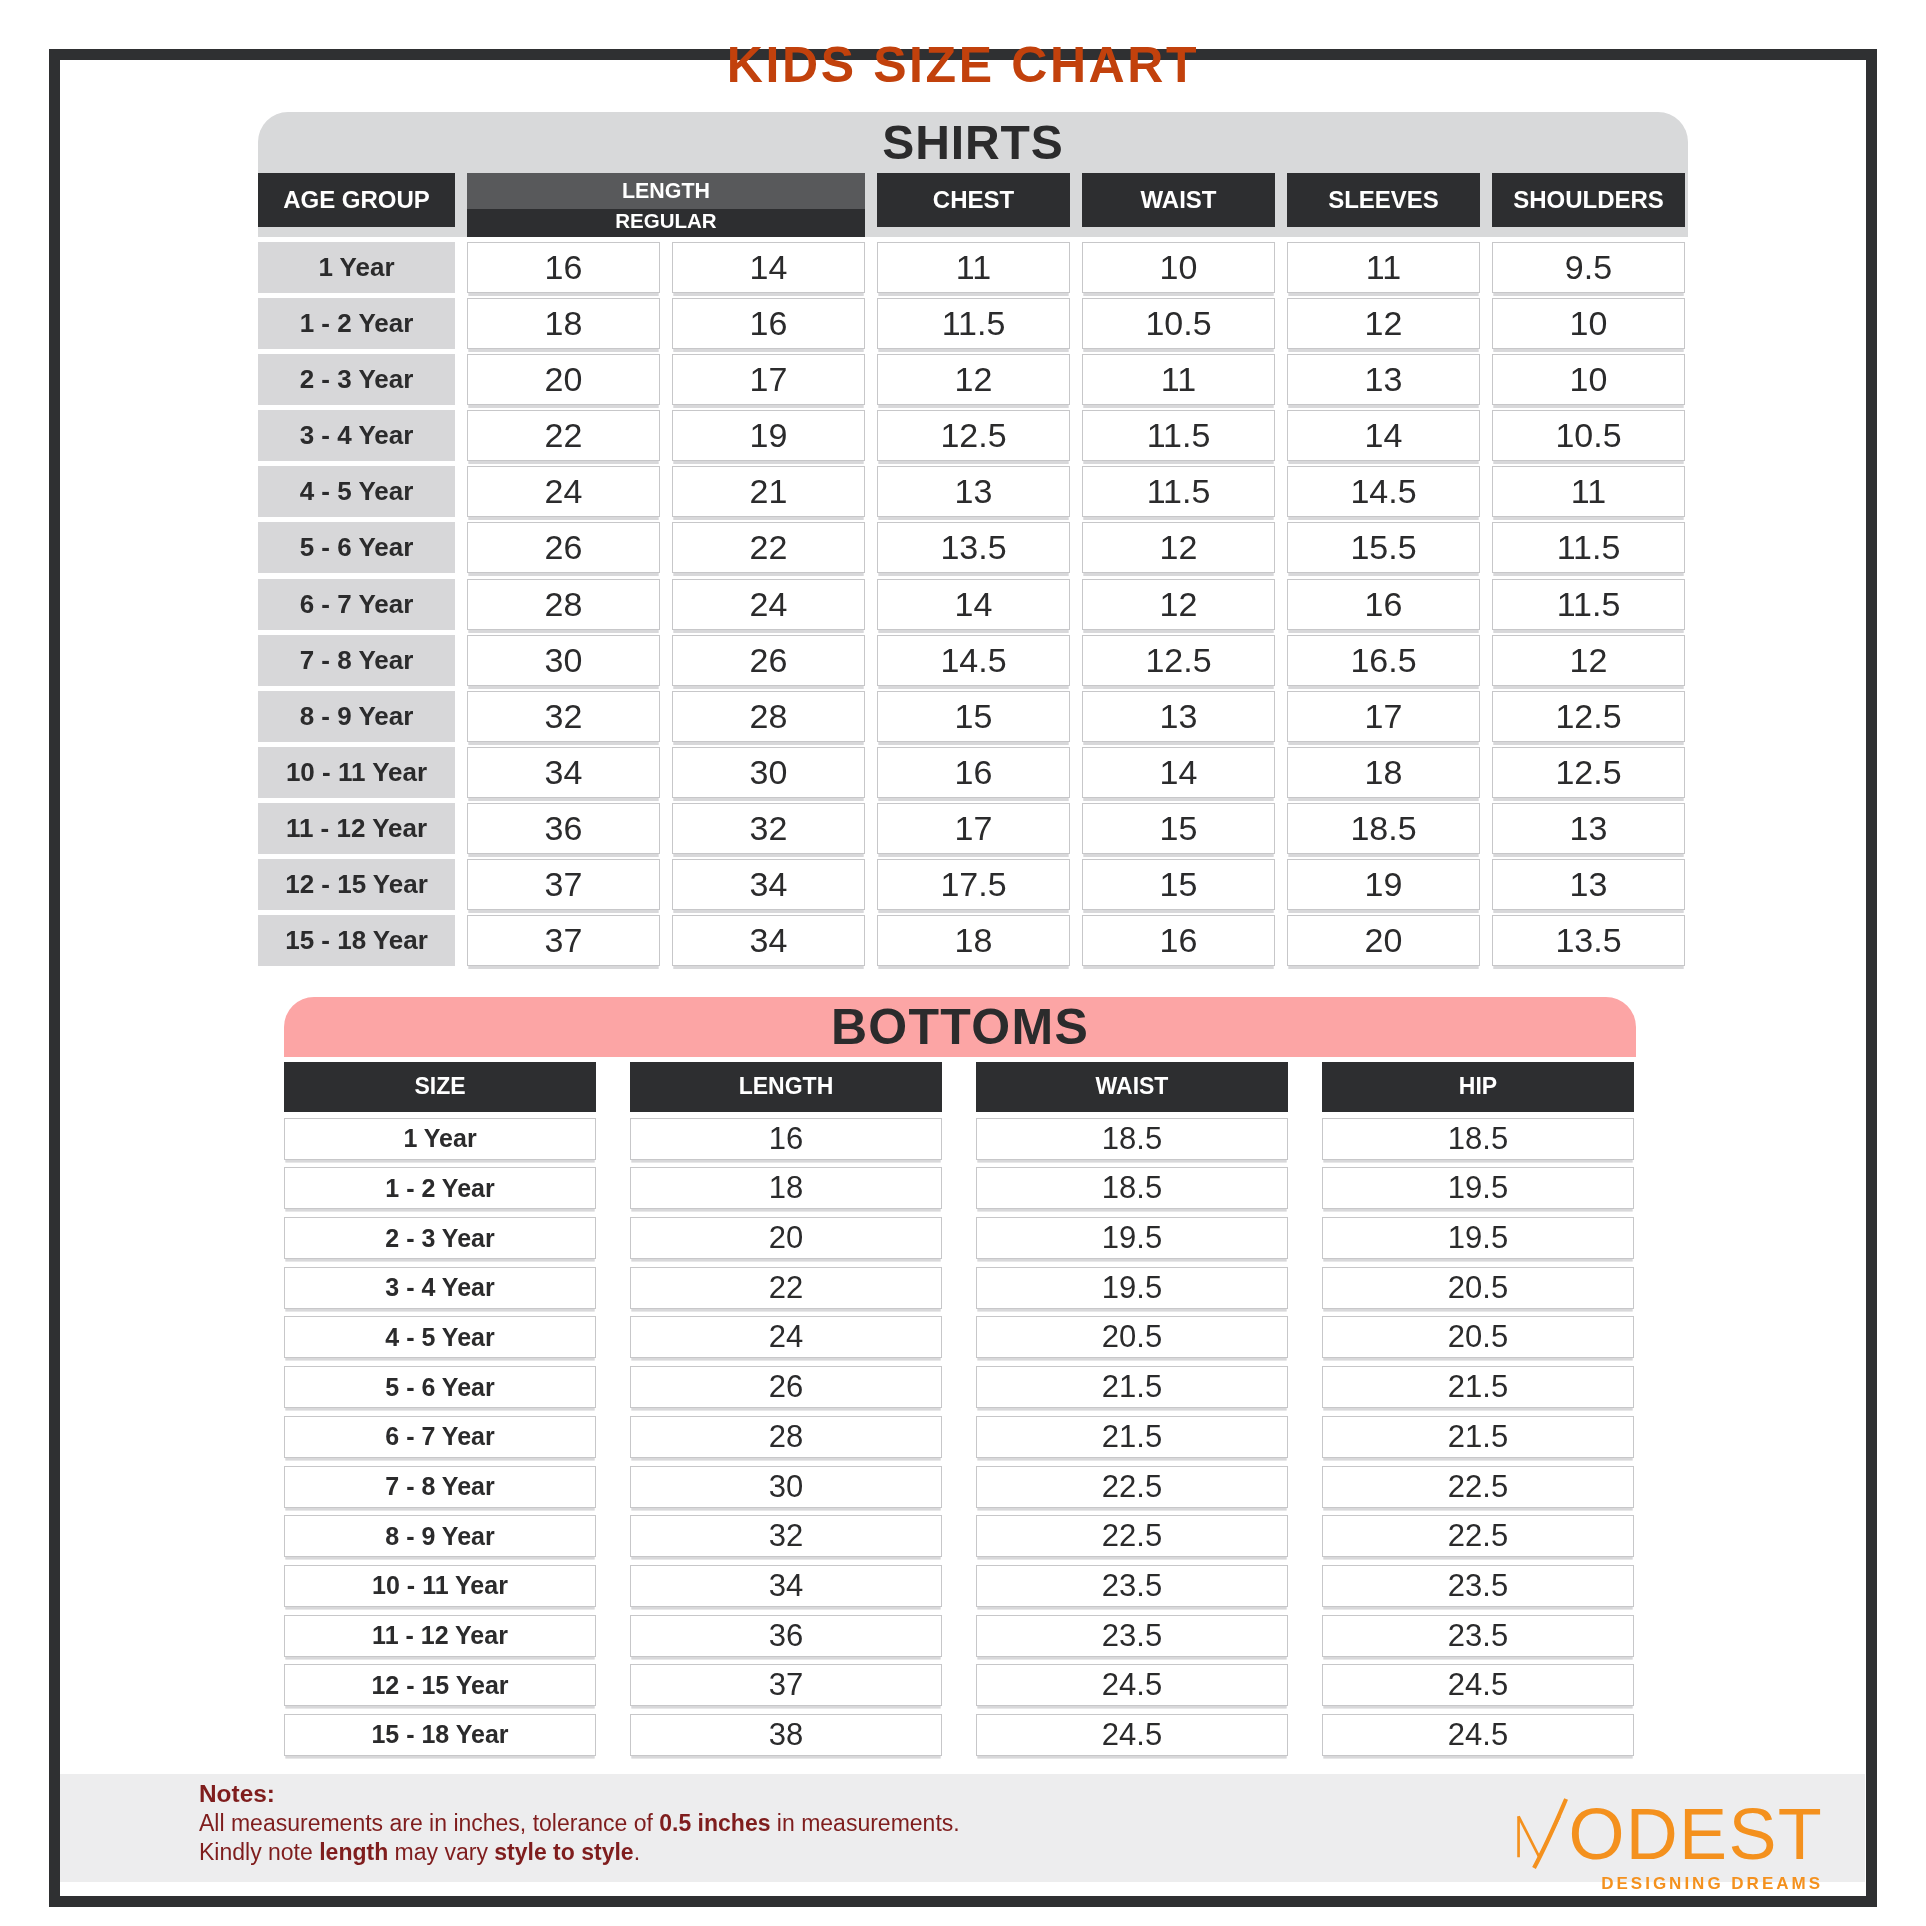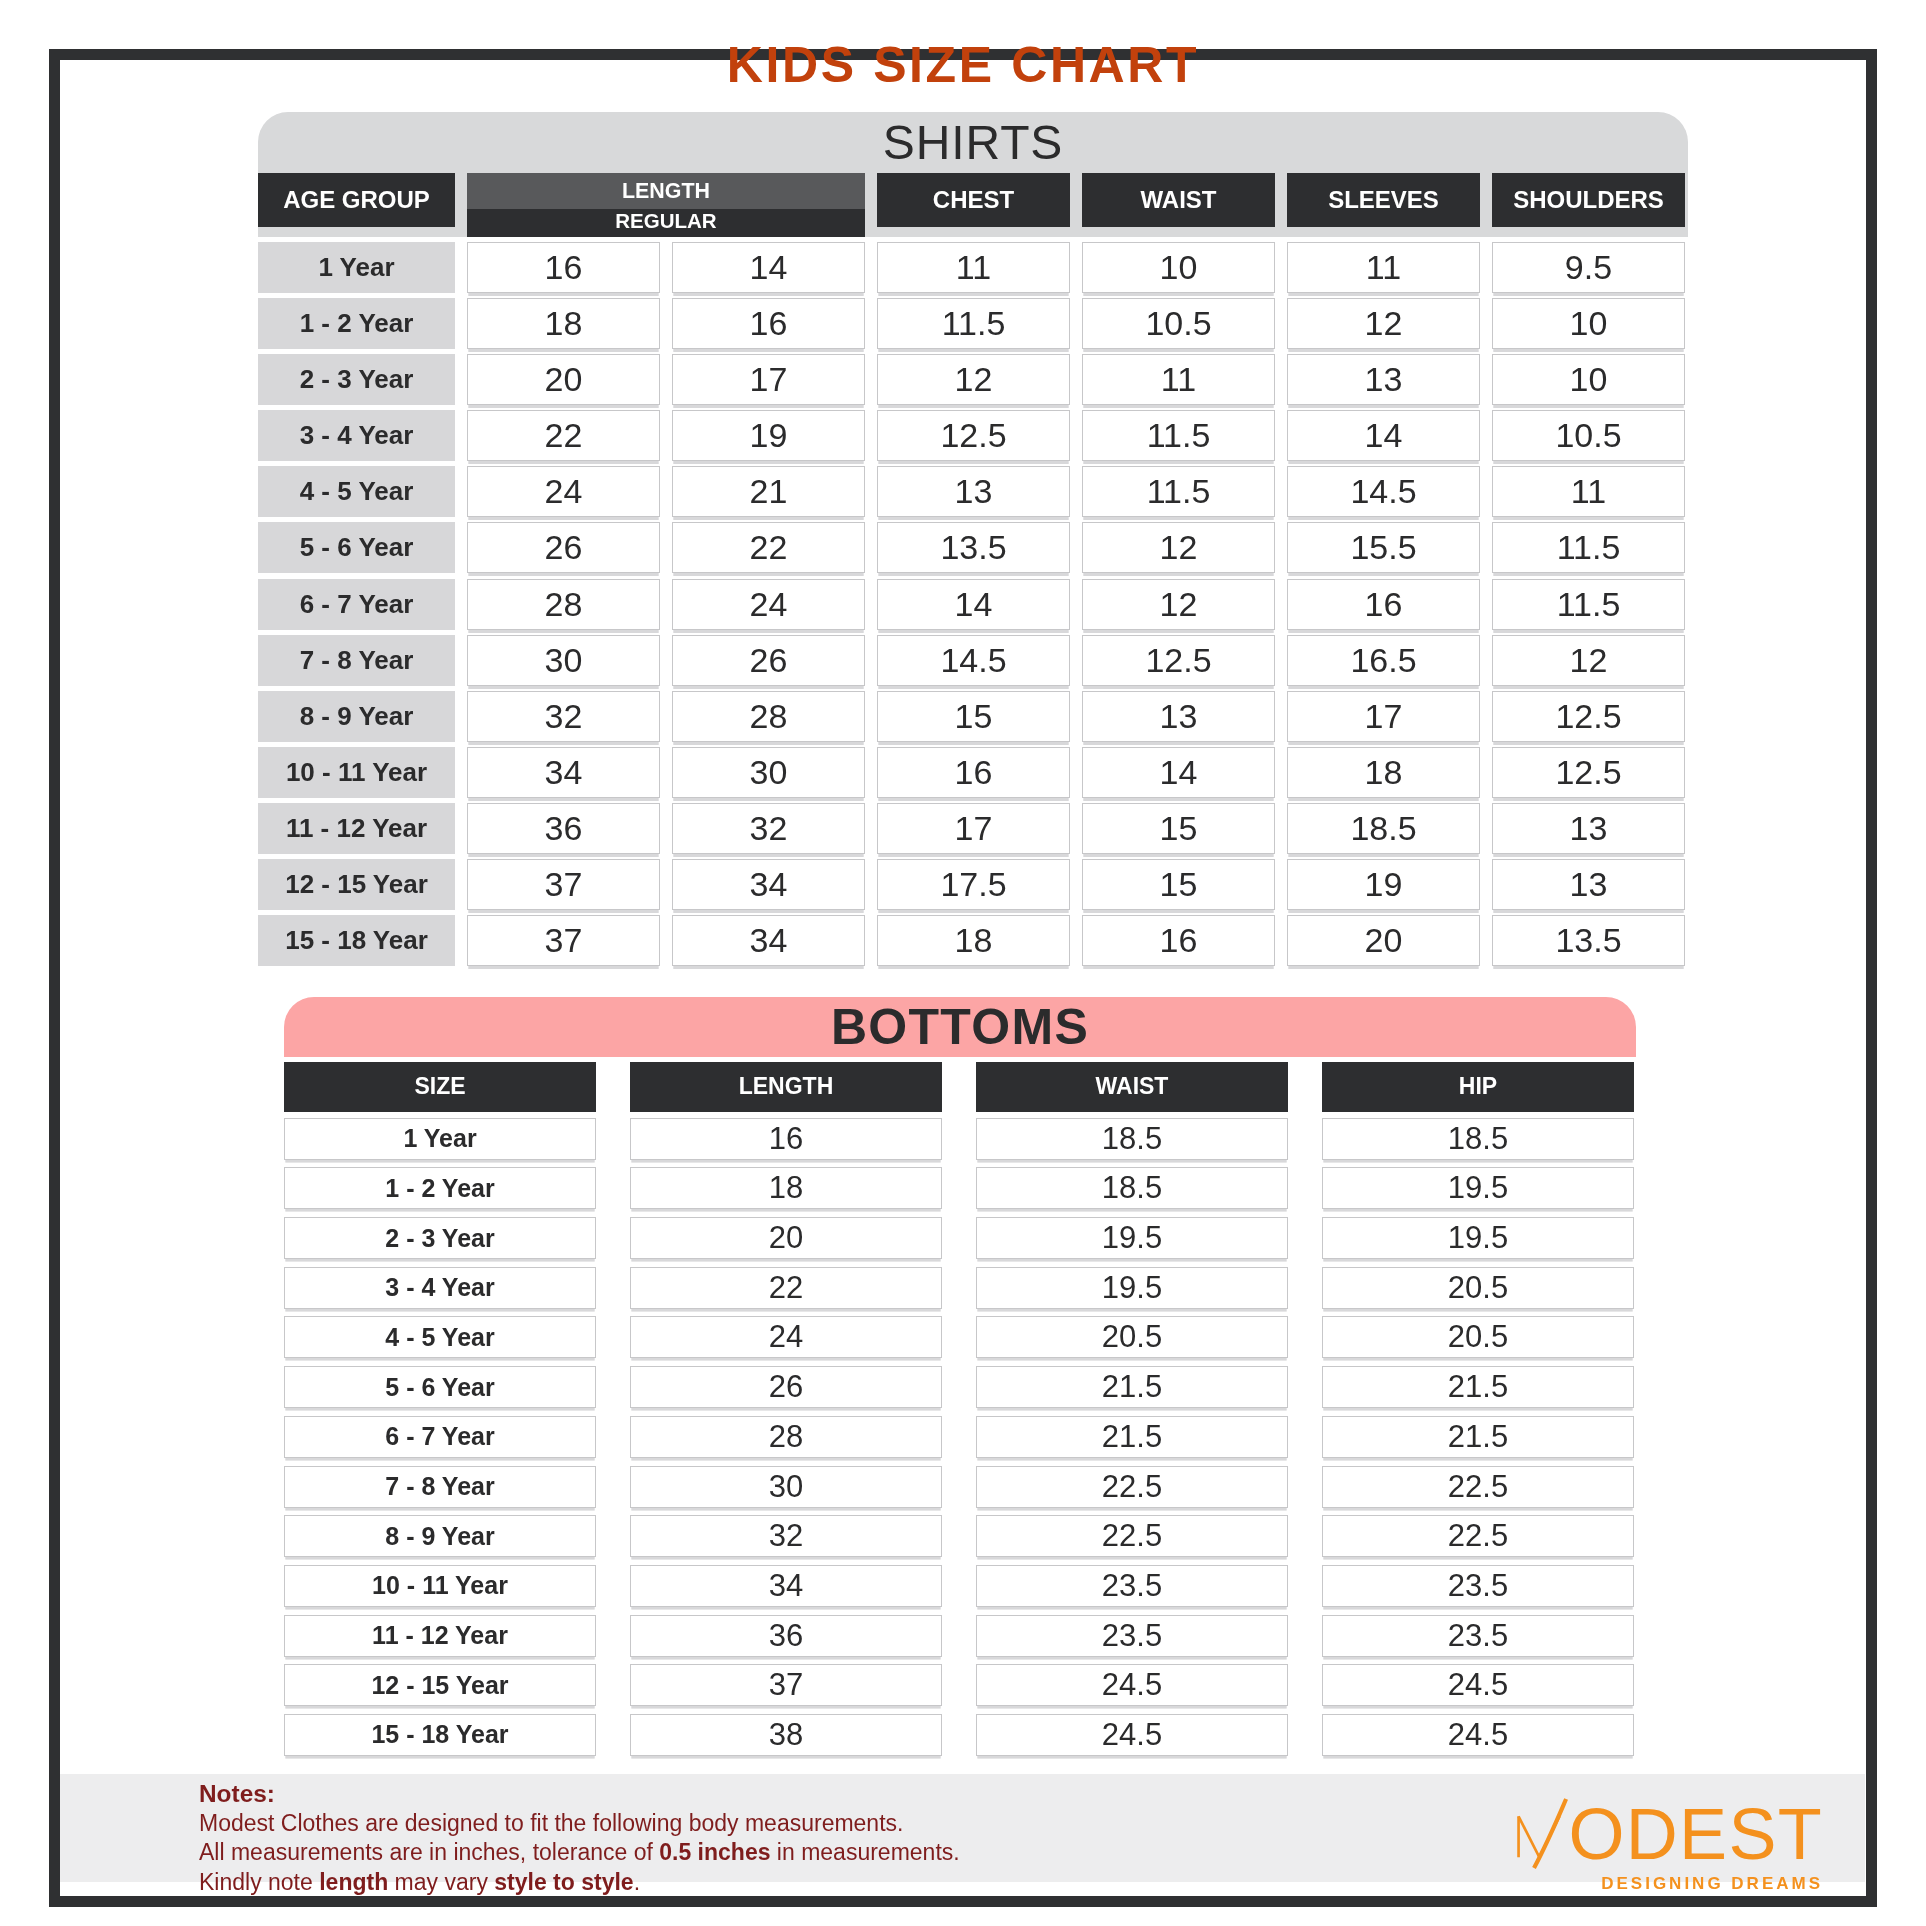--- a/index.html
+++ b/index.html
@@ -8,21 +8,21 @@
   .frame{position:absolute;left:49px;top:49px;width:1828px;height:1858px;
          border:11px solid #2f3032;box-sizing:border-box;}
   .page-title{position:absolute;top:36px;left:0;width:100%;text-align:center;
          font-size:50px;font-weight:700;letter-spacing:2.6px;color:#c2410c;}
 
   
   .shirts{position:absolute;left:258px;top:112px;width:1430px;height:854px;}
   .shirts .band{position:absolute;top:0;left:0;width:100%;height:125px;
          background:#d8d9da;border-radius:30px 30px 0 0;}
   .sec-title{position:absolute;top:0;left:0;width:100%;height:61px;display:flex;
-         align-items:center;justify-content:center;font-weight:400;font-size:48px;
+         align-items:center;justify-content:center;font-weight:700;font-size:48px;
          letter-spacing:0.9px;color:#2b2b2c;}
   .sgrid{display:grid;grid-template-columns:197px repeat(6,193px);column-gap:12px;}
   .shead{position:absolute;top:61px;left:0;}
   .hcell{height:54px;background:#2d2e30;color:#ffffff;font-weight:700;font-size:24px;
          display:flex;align-items:center;justify-content:center;}
   .lgroup{grid-column:2 / span 2;display:flex;flex-direction:column;}
   .ltop{height:36px;background:#58595b;color:#fff;font-weight:700;font-size:21.4px;
          display:flex;align-items:center;justify-content:center;}
   .lbot{height:28px;background:#2d2e30;display:flex;flex-direction:column;}
   .lbot span{flex:1;color:#fff;font-weight:700;font-size:20.5px;display:flex;
@@ -292,21 +292,20 @@
         <div class="bc">38</div>
         <div class="bc">24.5</div>
         <div class="bc">24.5</div>
       </div>
   </div>
 </div>
 
 <div class="notes-band"></div>
 <div class="notes">
   <div class="nh">Notes:</div>
-  <div>Modest Clothes are designed to fit the following body measurements.</div>
   <div><span>All measurements are in inches, tolerance of </span><b>0.5 inches</b><span> in measurements.</span></div>
   <div><span>Kindly note </span><b>length</b><span> may vary </span><b>style to style</b><span>.</span></div>
 </div>
 
 <div class="logo">
   <div class="wordmark">
     <svg width="77" height="103" viewBox="0 0 180 240" fill="none">
       <path d="M12 200 V62" stroke="#f4911e" stroke-width="9"></path>
       <path d="M12 62 L82 200 L150 62" stroke="#f4911e" stroke-width="9"></path>
       <path d="M172 4 C146 64 110 150 64 236" stroke="#f4911e" stroke-width="14"></path>

